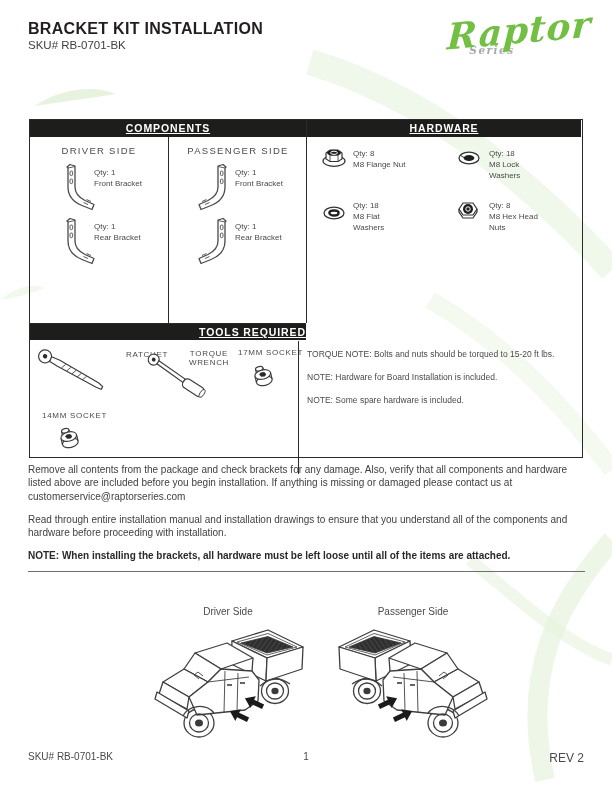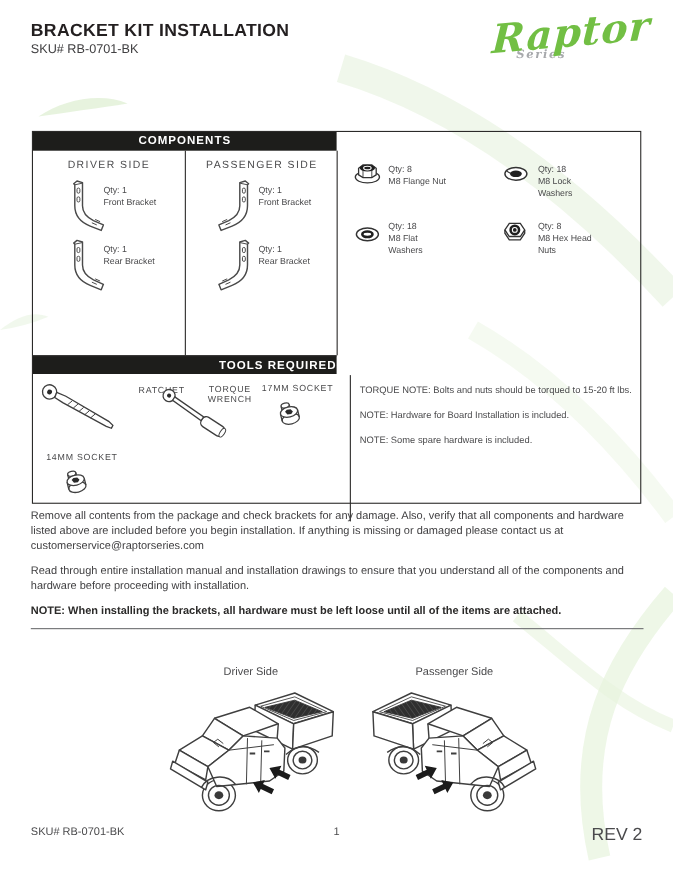--- a/index.html
+++ b/index.html
@@ -18,38 +18,38 @@
     transform:rotate(-5deg) skewX(-8deg);letter-spacing:1px;
   }
   .logo-sub{
     font-family:"DejaVu Serif", serif;font-style:italic;font-weight:bold;
     font-size:10.5px;color:#a7a9ac;letter-spacing:1.5px;margin-top:-4px;margin-right:20px;text-align:center;
   }
   
   .kit-table{left:29px;top:119px;width:554px;height:339px;border:1.4px solid #2b2a29;box-sizing:border-box;background:transparent;}
   .cell{position:absolute;box-sizing:border-box;}
   .hdr-bar{background:var(--header-bar,#1d1d1b);color:#ffffff;font-size:10.5px;font-weight:bold;
-    letter-spacing:.9px;text-align:center;line-height:17px;height:17px;}
+    letter-spacing:.9px;text-align:center;line-height:17px;height:17px;text-decoration:underline;}
   .col-title{font-size:9.5px;letter-spacing:1.3px;color:#4a4a4c;text-align:center;}
   .item-text{font-size:8px;line-height:1.35;color:#4a4a4c;}
   .note-line{font-size:8.5px;color:#4a4a4c;}
   .tool-label{font-size:8px;letter-spacing:.7px;color:#4a4a4c;}
   .bL{border-left:1.2px solid #2b2a29;}
   .bT{border-top:1.2px solid #2b2a29;}
   
   .bodytext{left:28px;top:463px;width:557px;font-size:10px;line-height:1.33;color:#414042;}
   .bodytext p{margin:0 0 10px 0;}
   .bodytext .bold-note{font-weight:bold;color:#2b2a29;margin-bottom:8px;}
   .rule{border:none;border-top:1.6px solid #6d6e71;margin:0 0 9px 0;}
   
   .truck-label{font-size:10px;color:#4a4a4c;text-align:center;width:170px;}
   
   .footer-left{left:28px;top:751px;font-size:10px;color:#4a4a4c;}
   .footer-center{left:0;right:0;top:751px;text-align:center;font-size:10px;color:#4a4a4c;}
-  .footer-right{right:28px;top:751px;font-size:16px;color:#4a4a4c;}
+  .footer-right{right:28px;top:751px;font-size:12px;color:#4a4a4c;}
   .wm{left:0;top:0;pointer-events:none;}
   .content{position:absolute;inset:0;}
 </style>
 </head>
 <body>
 
 <svg width="0" height="0" style="position:absolute">
   <defs>
     <pattern id="bedhatch" width="4" height="4" patternUnits="userSpaceOnUse" patternTransform="rotate(35)">
       <rect width="4" height="4" fill="#2f2f2f"></rect>
@@ -164,20 +164,21 @@
   <div class="abs page-title">BRACKET KIT INSTALLATION</div>
   <div class="abs page-sku">SKU# RB-0701-BK</div>
   <div class="abs logo">
     <div class="logo-brand">Raptor</div>
     <div class="logo-sub">Series</div>
   </div>
 
   <div class="abs kit-table">
 
     <div class="cell hdr-bar" style="left:0;top:0;width:276px;">COMPONENTS</div>
+    <div class="cell hdr-bar bL" style="left:276px;top:0;width:275px;">HARDWARE</div>
 
     <div class="cell" style="left:0;top:17px;width:276px;height:186px;">
 
       <div class="cell" style="left:0;top:0;width:138px;height:186px;">
         <div class="abs col-title" style="left:0;top:8px;width:138px;">DRIVER SIDE</div>
         <svg class="abs" style="left:26px;top:26px;" width="40" height="48">
             <use href="#bracket"></use>
           </svg>
         <div class="abs item-text" style="left:64px;top:31px;width:66px;">
           <div>Qty: 1</div>
@@ -256,21 +257,21 @@
       <div class="abs tool-label" style="left:208px;top:7px;">17MM SOCKET</div>
       <svg class="abs" style="left:222px;top:22px;transform:rotate(-14deg);" width="22" height="25">
           <use href="#socket"></use>
         </svg>
       <div class="abs tool-label" style="left:12px;top:70px;">14MM SOCKET</div>
       <svg class="abs" style="left:28px;top:84px;transform:rotate(-14deg);" width="22" height="25">
           <use href="#socket"></use>
         </svg>
     </div>
 
-    <div class="cell bL" style="left:288px;top:221px;width:275px;height:133px;">
+    <div class="cell bL" style="left:268px;top:221px;width:275px;height:133px;">
       <div class="abs note-line" style="left:8px;top:8px;width:262px;">TORQUE NOTE: Bolts and nuts should be torqued to 15-20 ft lbs.</div>
       <div class="abs note-line" style="left:8px;top:31px;width:262px;">NOTE: Hardware for Board Installation is included.</div>
       <div class="abs note-line" style="left:8px;top:54px;width:262px;">NOTE: Some spare hardware is included.</div>
     </div>
   </div>
 
   <div class="abs bodytext">
     <p>Remove all contents from the package and check brackets for any damage. Also, verify that all components and hardware listed above are included before you begin installation. If anything is missing or damaged please contact us at customerservice@raptorseries.com</p>
     <p>Read through entire installation manual and installation drawings to ensure that you understand all of the components and hardware before proceeding with installation.</p>
     <p class="bold-note">NOTE: When installing the brackets, all hardware must be left loose until all of the items are attached.</p>

